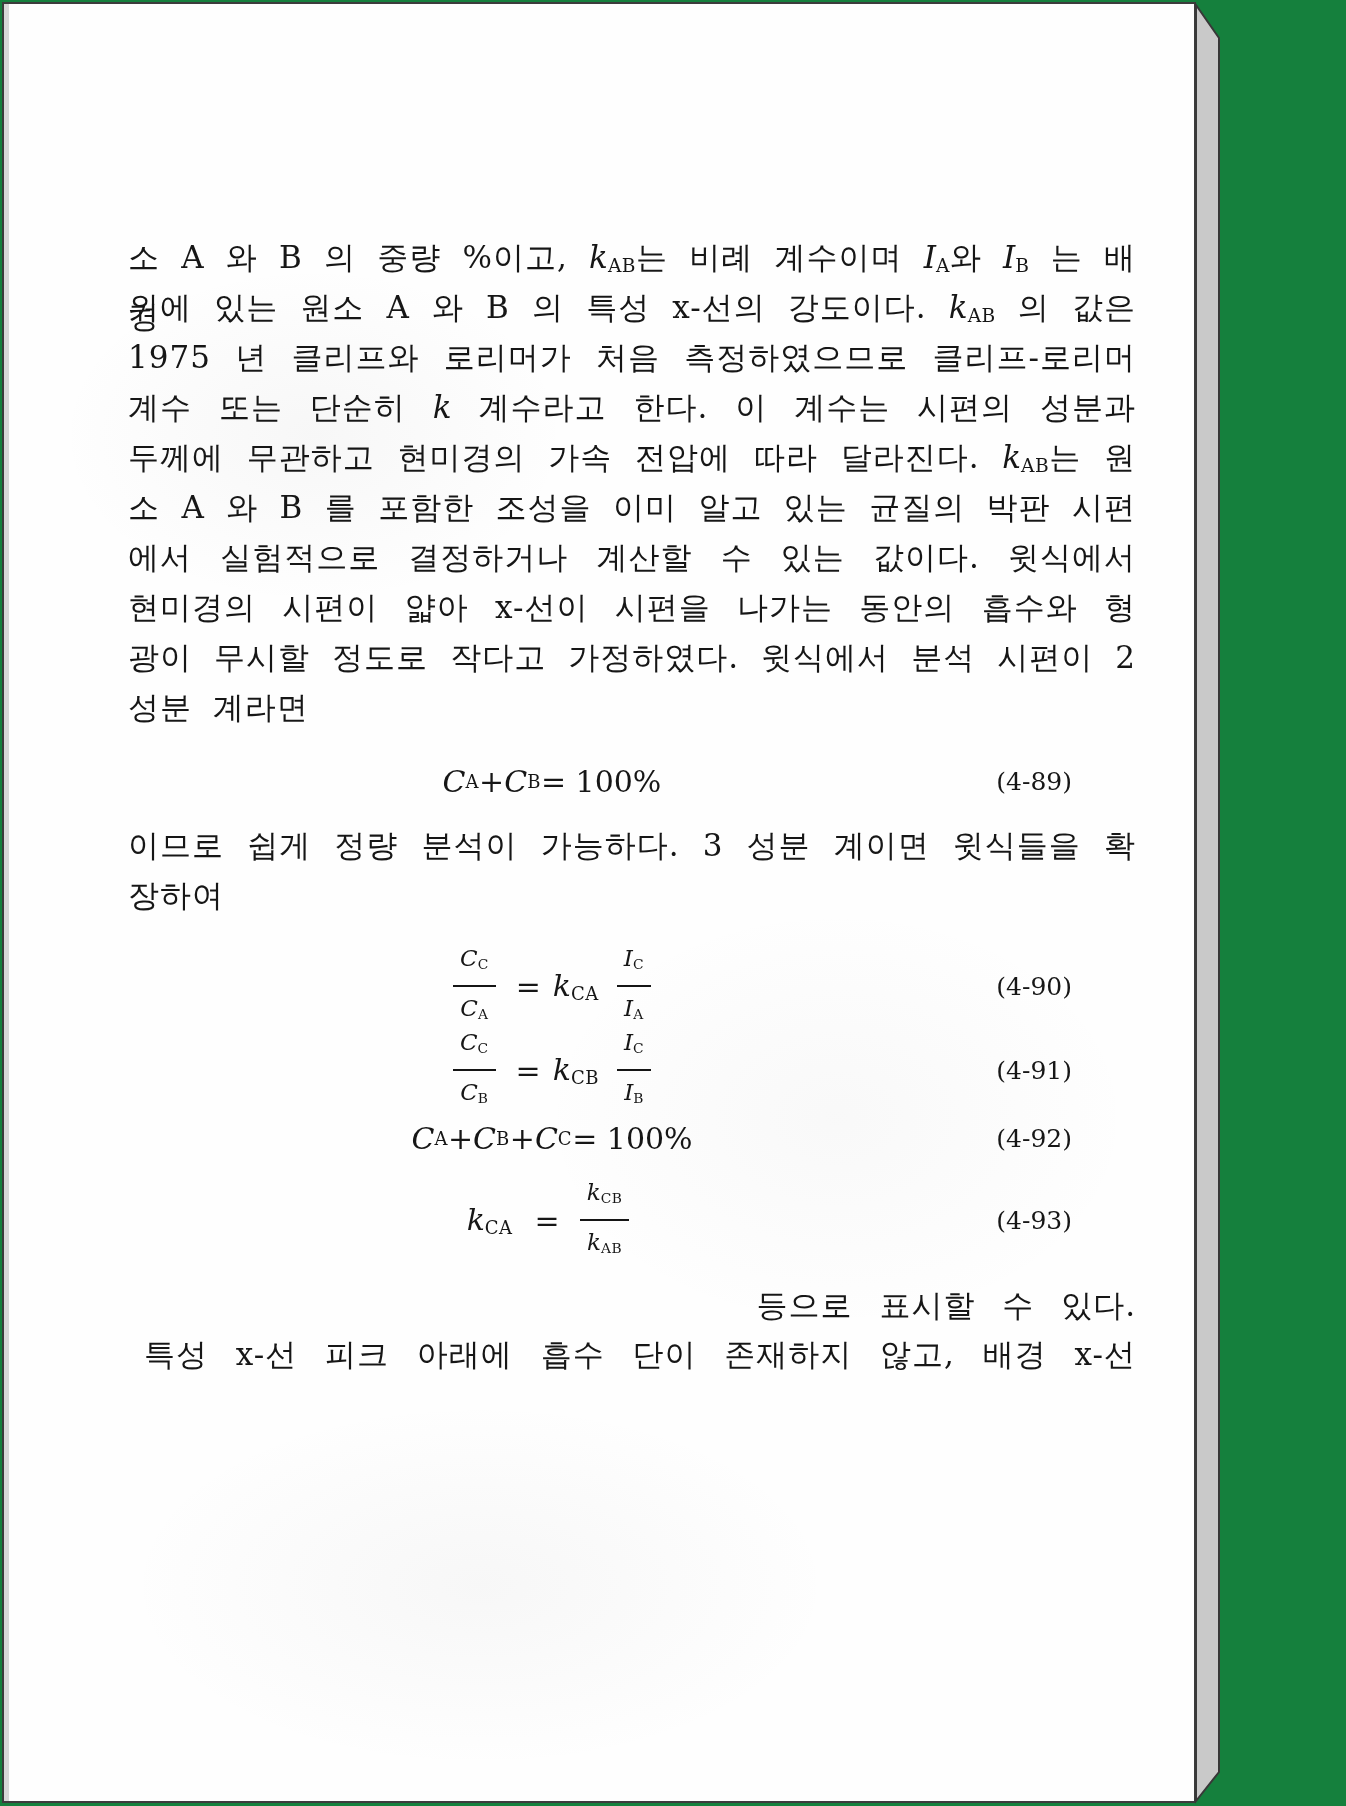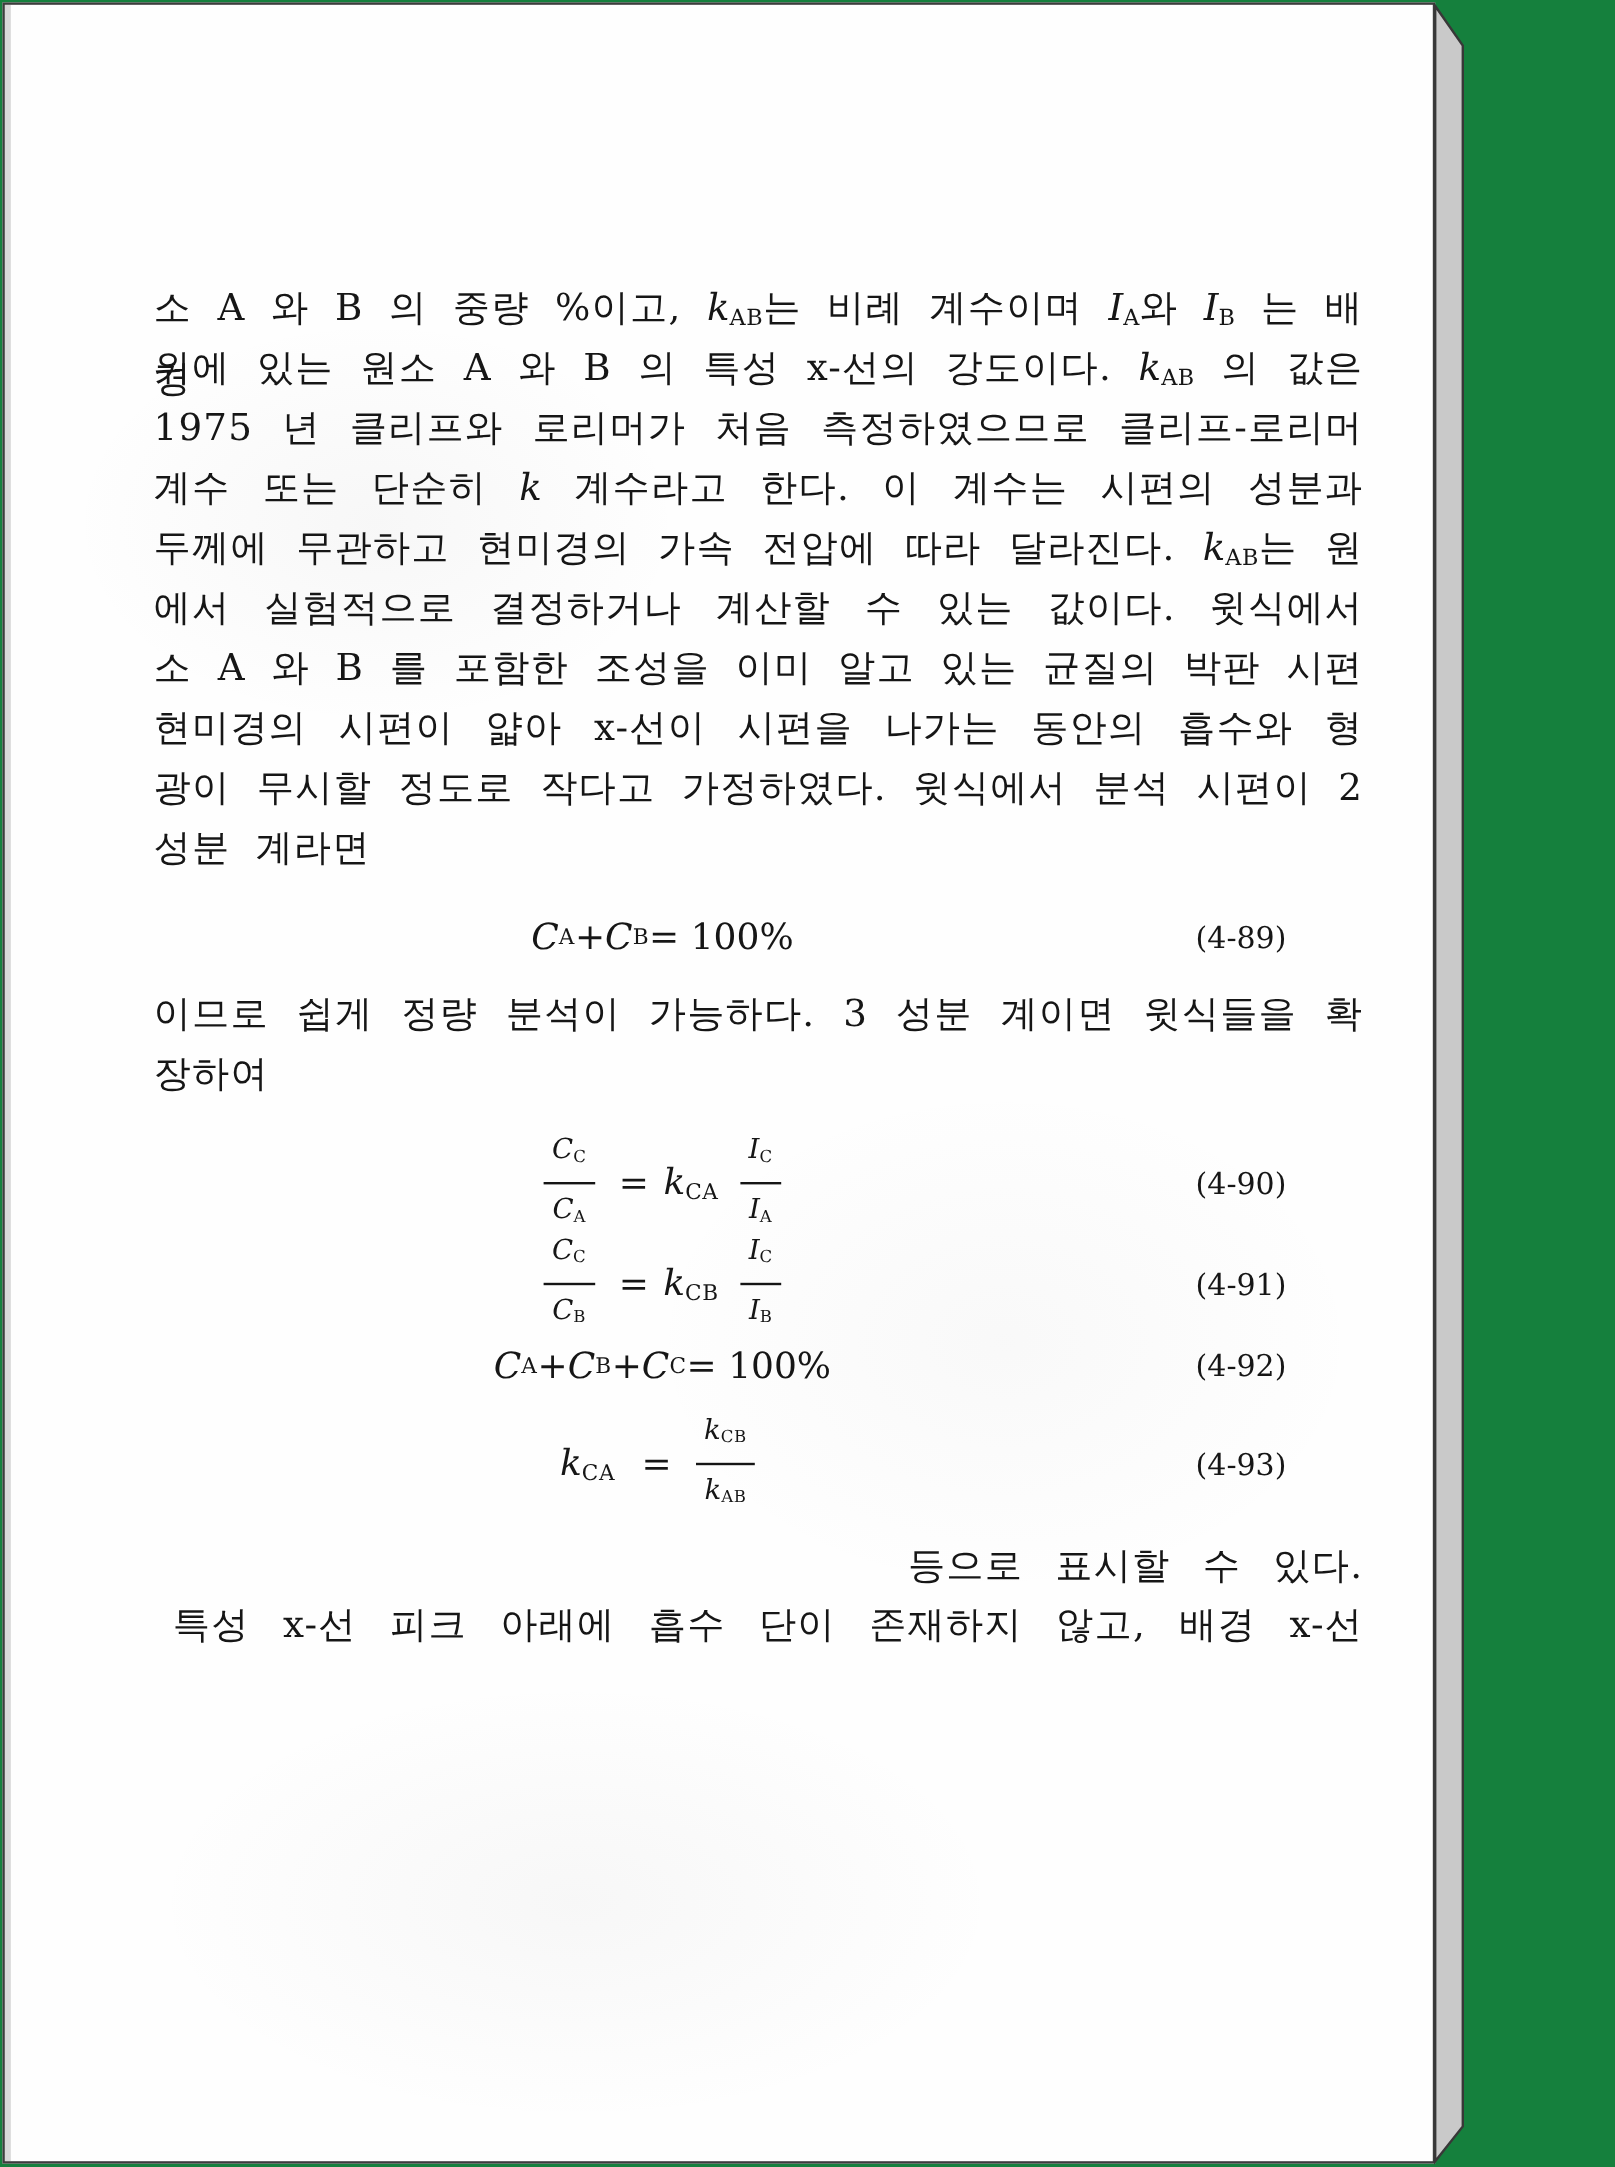--- a/index.html
+++ b/index.html
@@ -108,22 +108,22 @@
   </svg>
 
   <div class="content">
 
     <div class="para p1">
       <div class="line just"><span>소 A 와 B 의 중량 %이고, </span><span class="mvar">k</span><span class="msub">AB</span><span>는 비례 계수이며 </span><span class="mvar">I</span><span class="msub">A</span><span>와 </span><span class="mvar">I</span><span class="msub">B</span><span> 는 배경</span></div>
       <div class="line just"><span>위에 있는 원소 A 와 B 의 특성 x-선의 강도이다. </span><span class="mvar">k</span><span class="msub">AB</span><span> 의 값은</span></div>
       <div class="line just"><span>1975 년 클리프와 로리머가 처음 측정하였으므로 클리프-로리머</span></div>
       <div class="line just"><span>계수 또는 단순히 </span><span class="mvar">k</span><span> 계수라고 한다. 이 계수는 시편의 성분과</span></div>
       <div class="line just"><span>두께에 무관하고 현미경의 가속 전압에 따라 달라진다. </span><span class="mvar">k</span><span class="msub">AB</span><span>는 원</span></div>
+      <div class="line just"><span>소 A 와 B 를 포함한 조성을 이미 알고 있는 균질의 박판 시편</span></div>
       <div class="line just"><span>에서 실험적으로 결정하거나 계산할 수 있는 값이다. 윗식에서</span></div>
-      <div class="line just"><span>소 A 와 B 를 포함한 조성을 이미 알고 있는 균질의 박판 시편</span></div>
       <div class="line just"><span>현미경의 시편이 얇아 x-선이 시편을 나가는 동안의 흡수와 형</span></div>
       <div class="line just"><span>광이 무시할 정도로 작다고 가정하였다. 윗식에서 분석 시편이 2</span></div>
       <div class="line"><span>성분 계라면</span></div>
     </div>
 
     <div class="eq-row r89">
       <div class="eq-center">
         <span class="math">
             <span class="mvar">C</span>
             <span class="msub">A</span>

